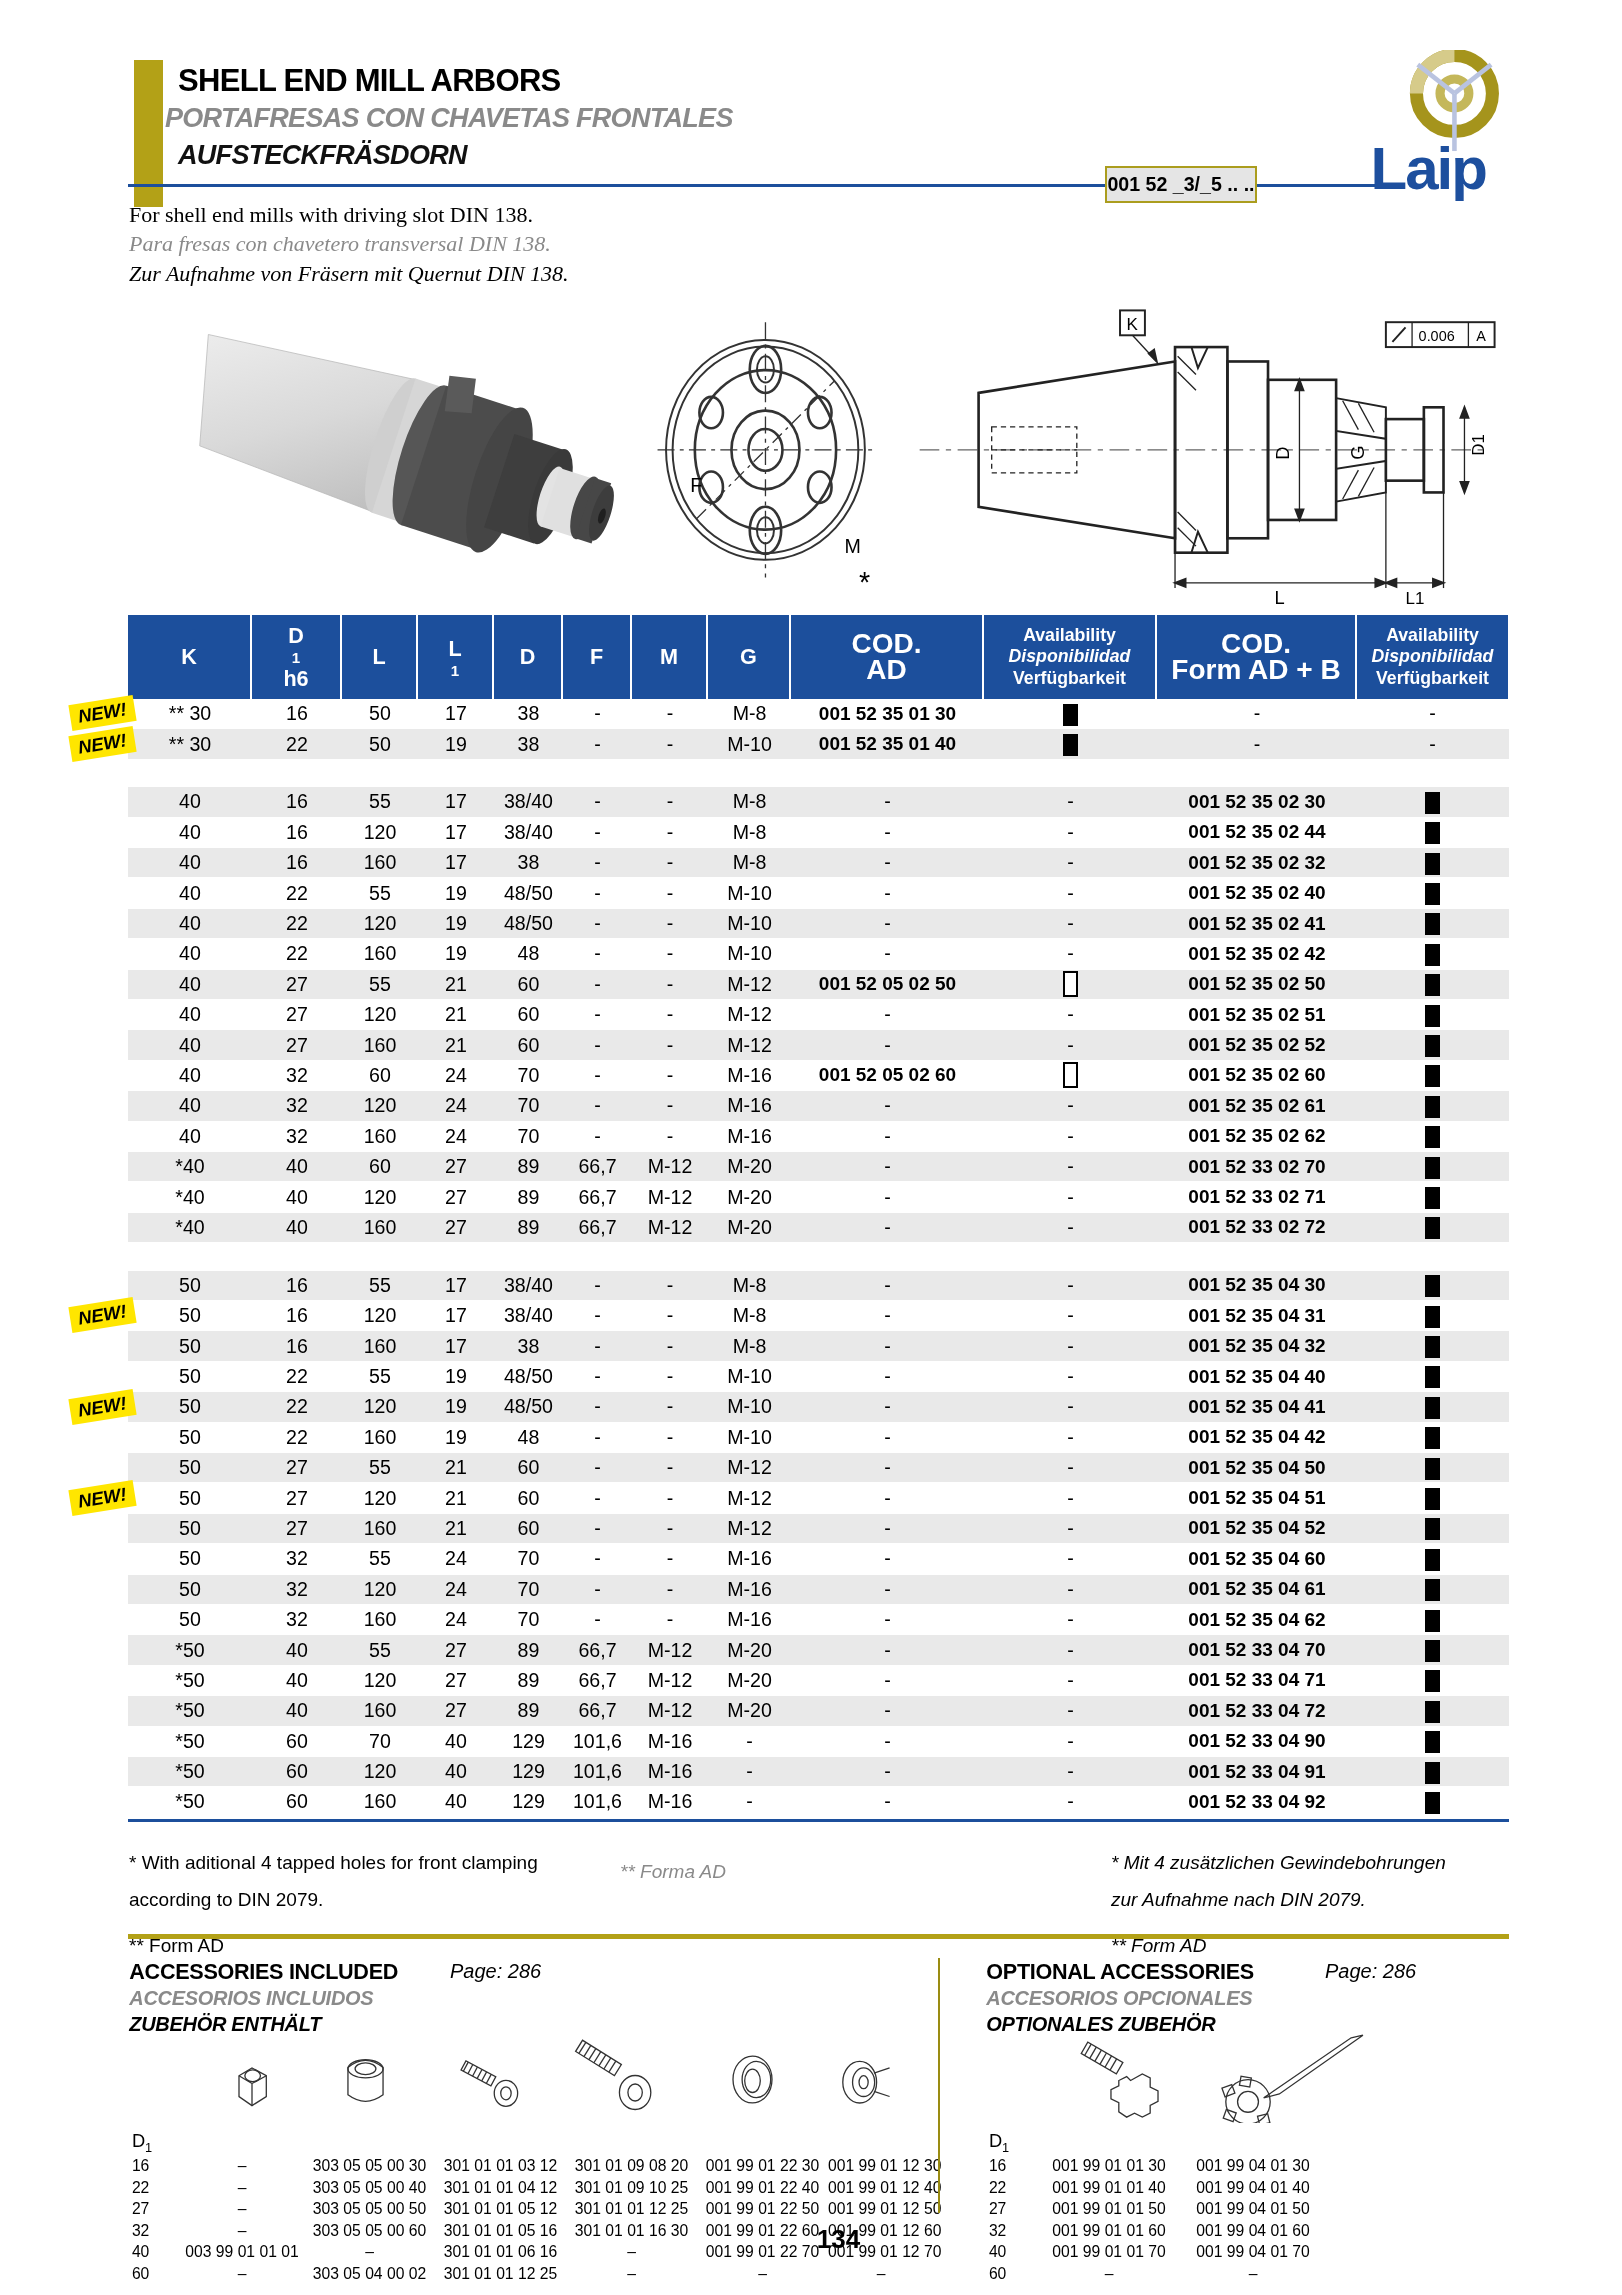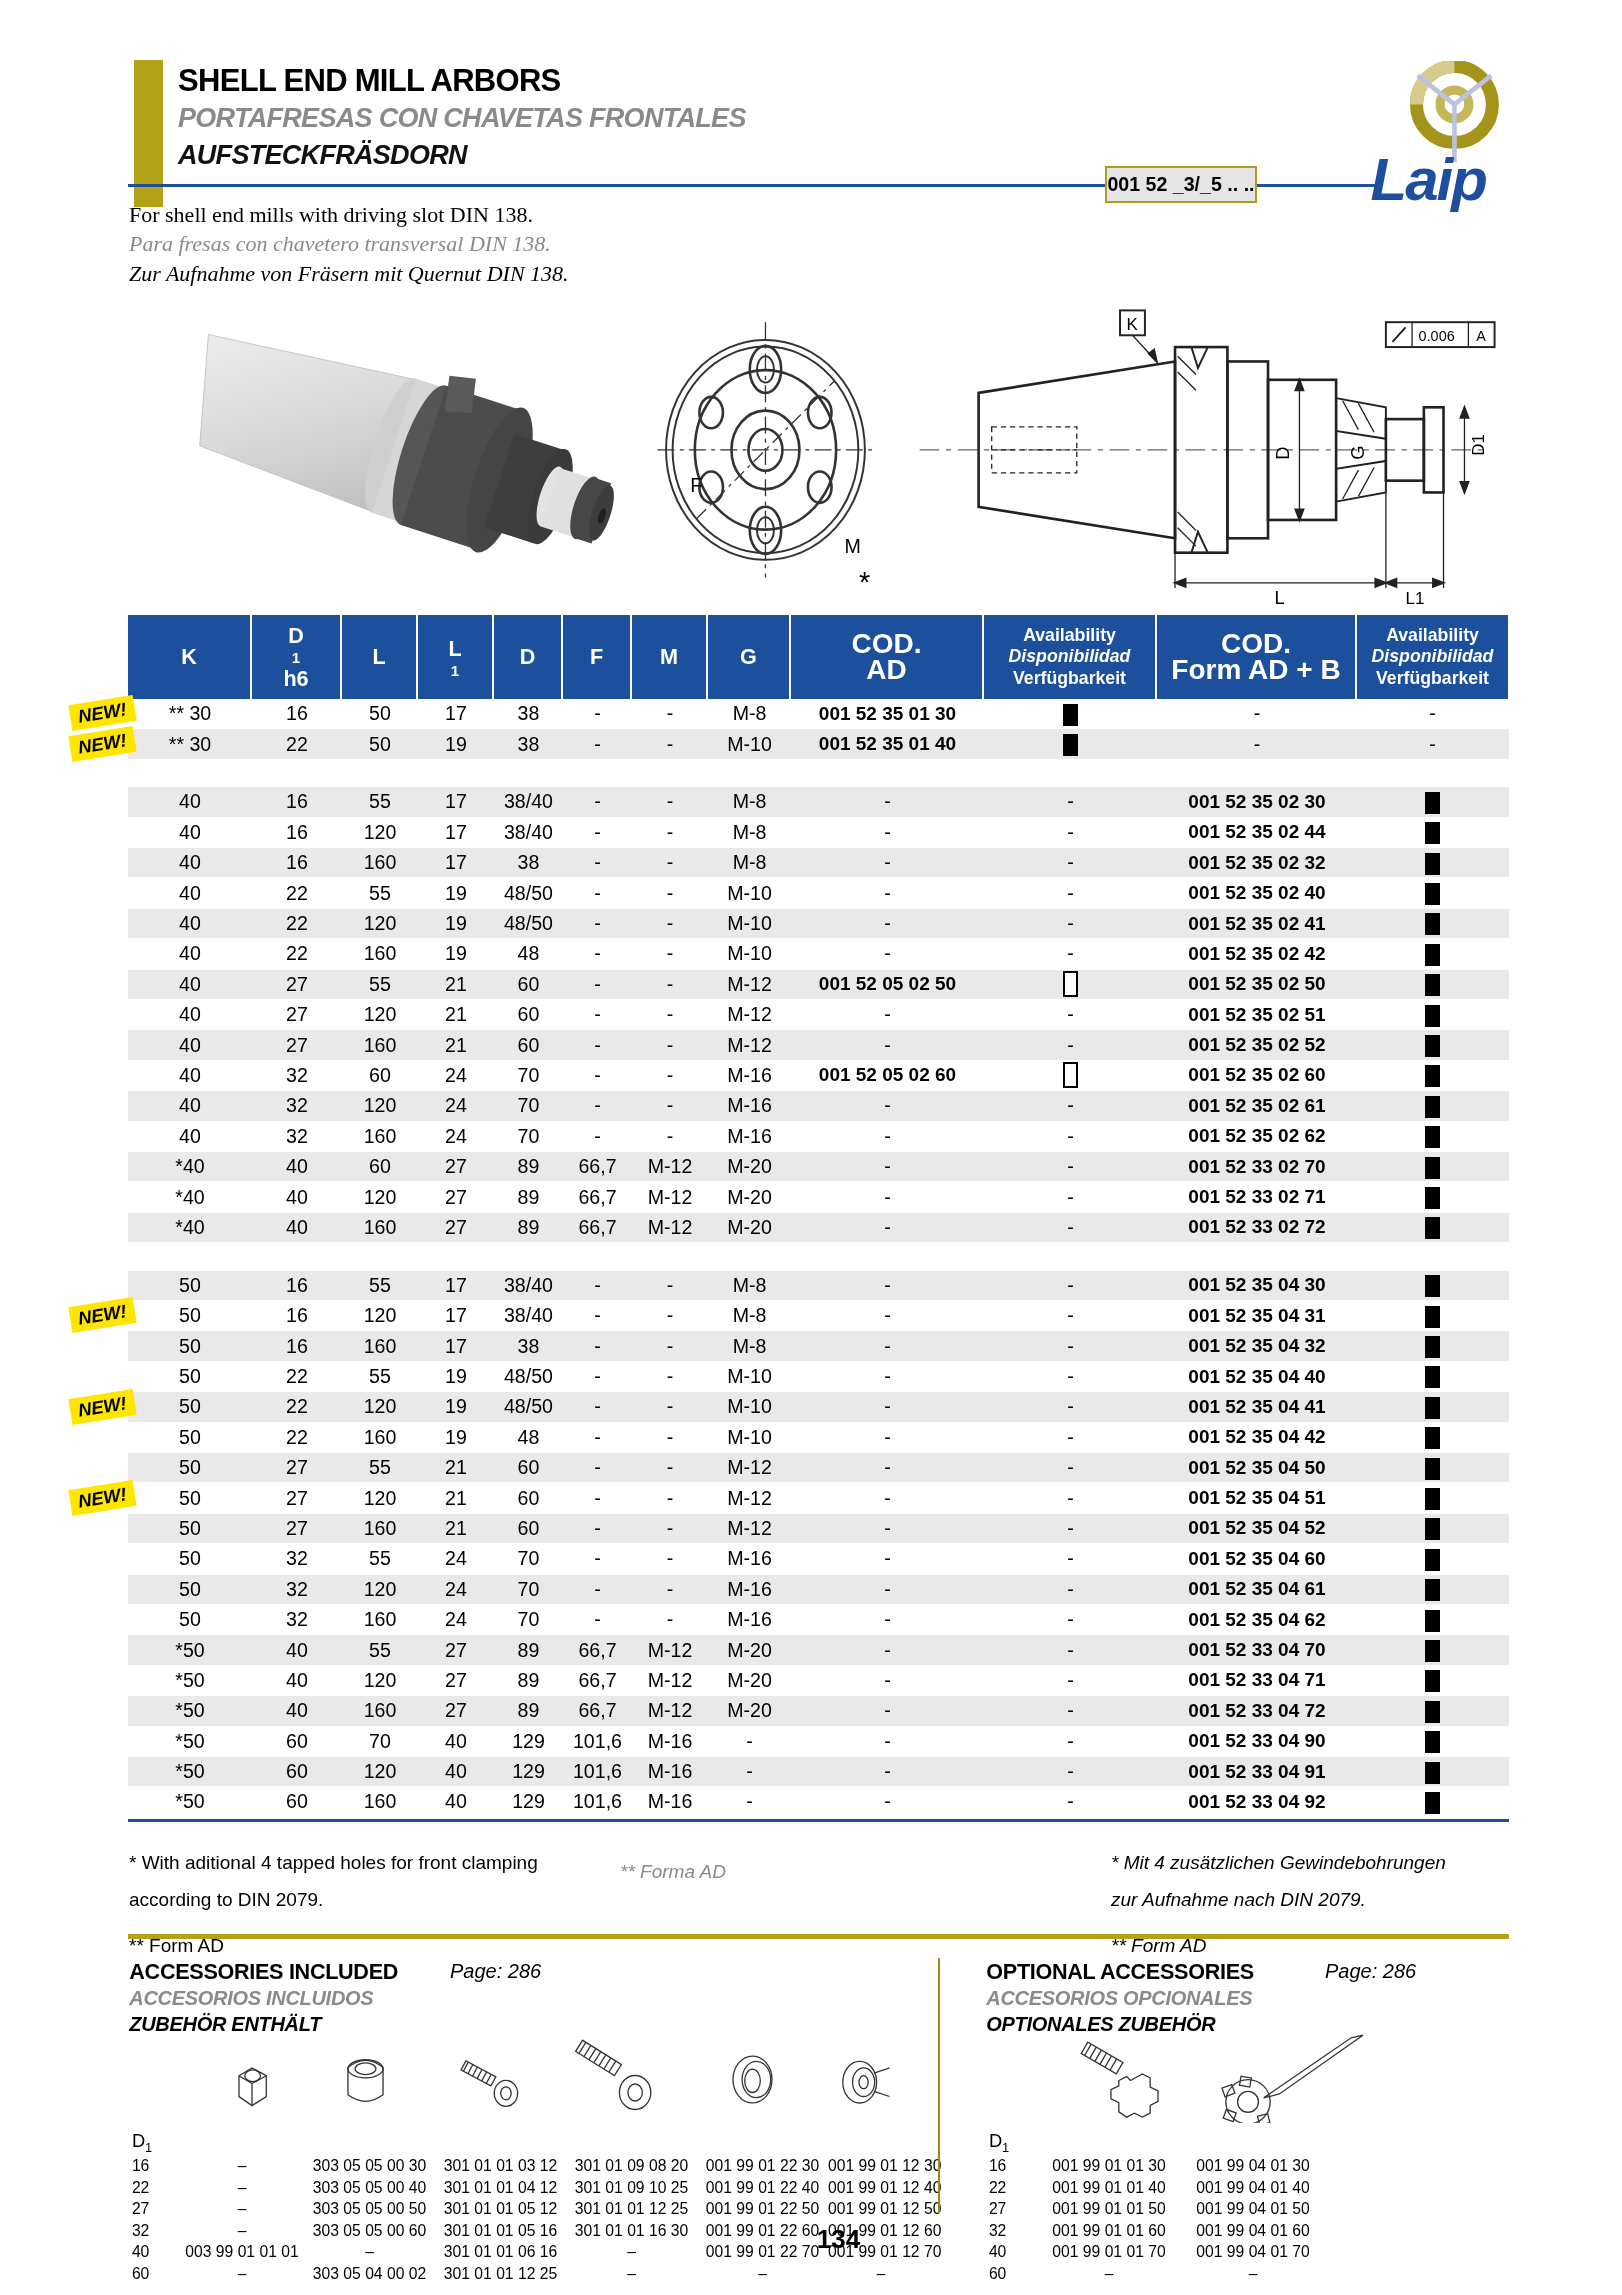--- a/index.html
+++ b/index.html
@@ -2,27 +2,27 @@
 <html style="font-size:10.5px"><head>
 <meta charset="utf-8">
 <style>
   html,body{margin:0;padding:0;background:#f0f0f0;}
   .page{position:relative;width:1623px;height:2295px;background:#ffffff;margin:0 auto;
         font-family:"Liberation Sans",sans-serif;color:#000;overflow:hidden;}
 
   
   .gold-bar{position:absolute;left:134px;top:60px;width:29px;height:147px;background:#b3a117;}
   .title-en{position:absolute;left:178px;top:63px;font-size:31px;font-weight:700;letter-spacing:-0.7px;}
-  .title-es{position:absolute;left:178px;top:103px;font-size:27px;font-weight:700;font-style:italic;color:#8a8a8a;letter-spacing:-0.7px;}
+  .title-es{position:absolute;left:165px;top:103px;font-size:27px;font-weight:700;font-style:italic;color:#8a8a8a;letter-spacing:-0.7px;}
   .title-de{position:absolute;left:178px;top:140px;font-size:27px;font-weight:700;font-style:italic;color:#111;letter-spacing:-0.7px;}
   .blue-rule{position:absolute;left:128px;top:184px;width:1247px;height:3.3px;background:#1c4f9c;}
   .code-box{position:absolute;left:1105px;top:166px;width:148px;height:33px;background:#e5e5e5;
             border:2.6px solid #ab9d1e;display:flex;align-items:center;justify-content:center;
             font-size:19.6px;font-weight:700;z-index:3;text-align:center;}
-  .logo{position:absolute;left:1368px;top:61px;width:203px;height:151px;z-index:2;font-style:italic;}
+  .logo{position:absolute;left:1368px;top:50px;width:203px;height:151px;z-index:2;}
   .logo-word{position:absolute;left:2.6px;top:84px;font-size:60px;font-weight:800;color:#1d4f9e;letter-spacing:-2px;}
 
   
   .intro{position:absolute;left:129px;top:200px;font-size:22px;line-height:29.4px;font-family:Liberation Serif, serif;}
   .intro .es{color:#8a8a8a;font-style:italic;}
   .intro .de{font-style:italic;}
 
   
   .figures{position:absolute;left:128px;top:296px;width:1381px;height:313px;}
   .fig{position:absolute;top:0;}

